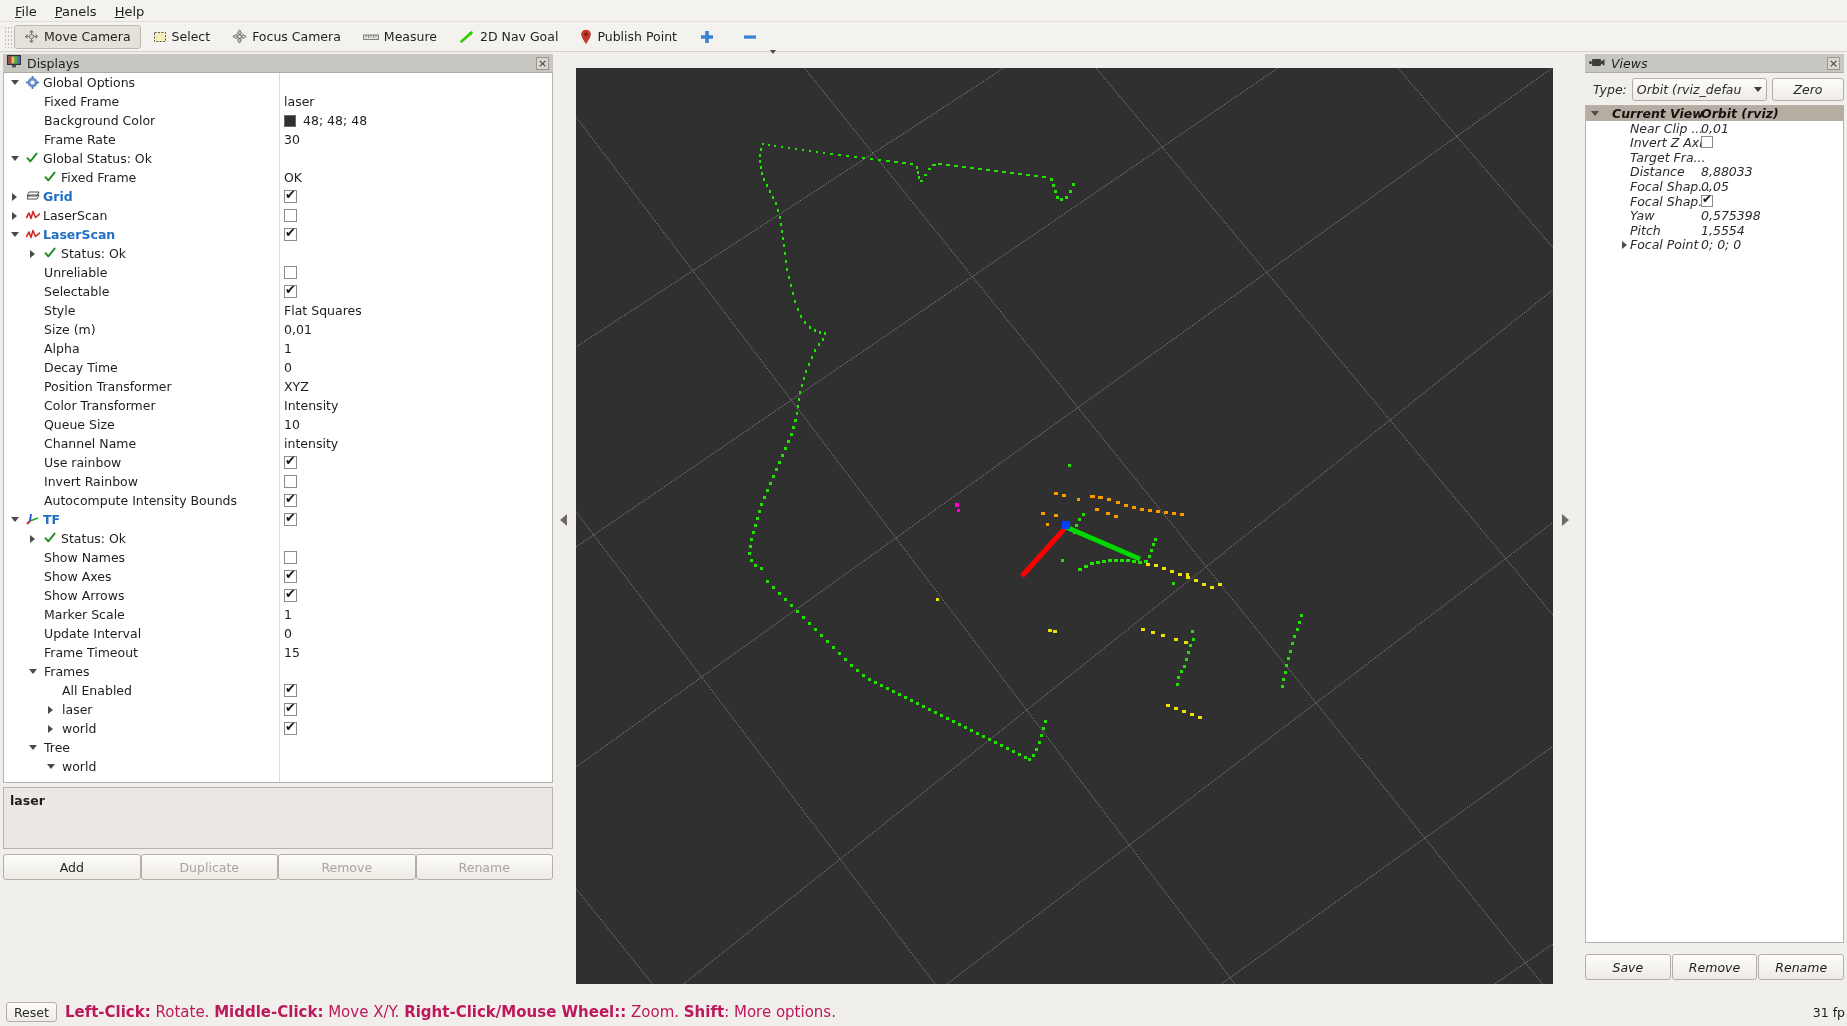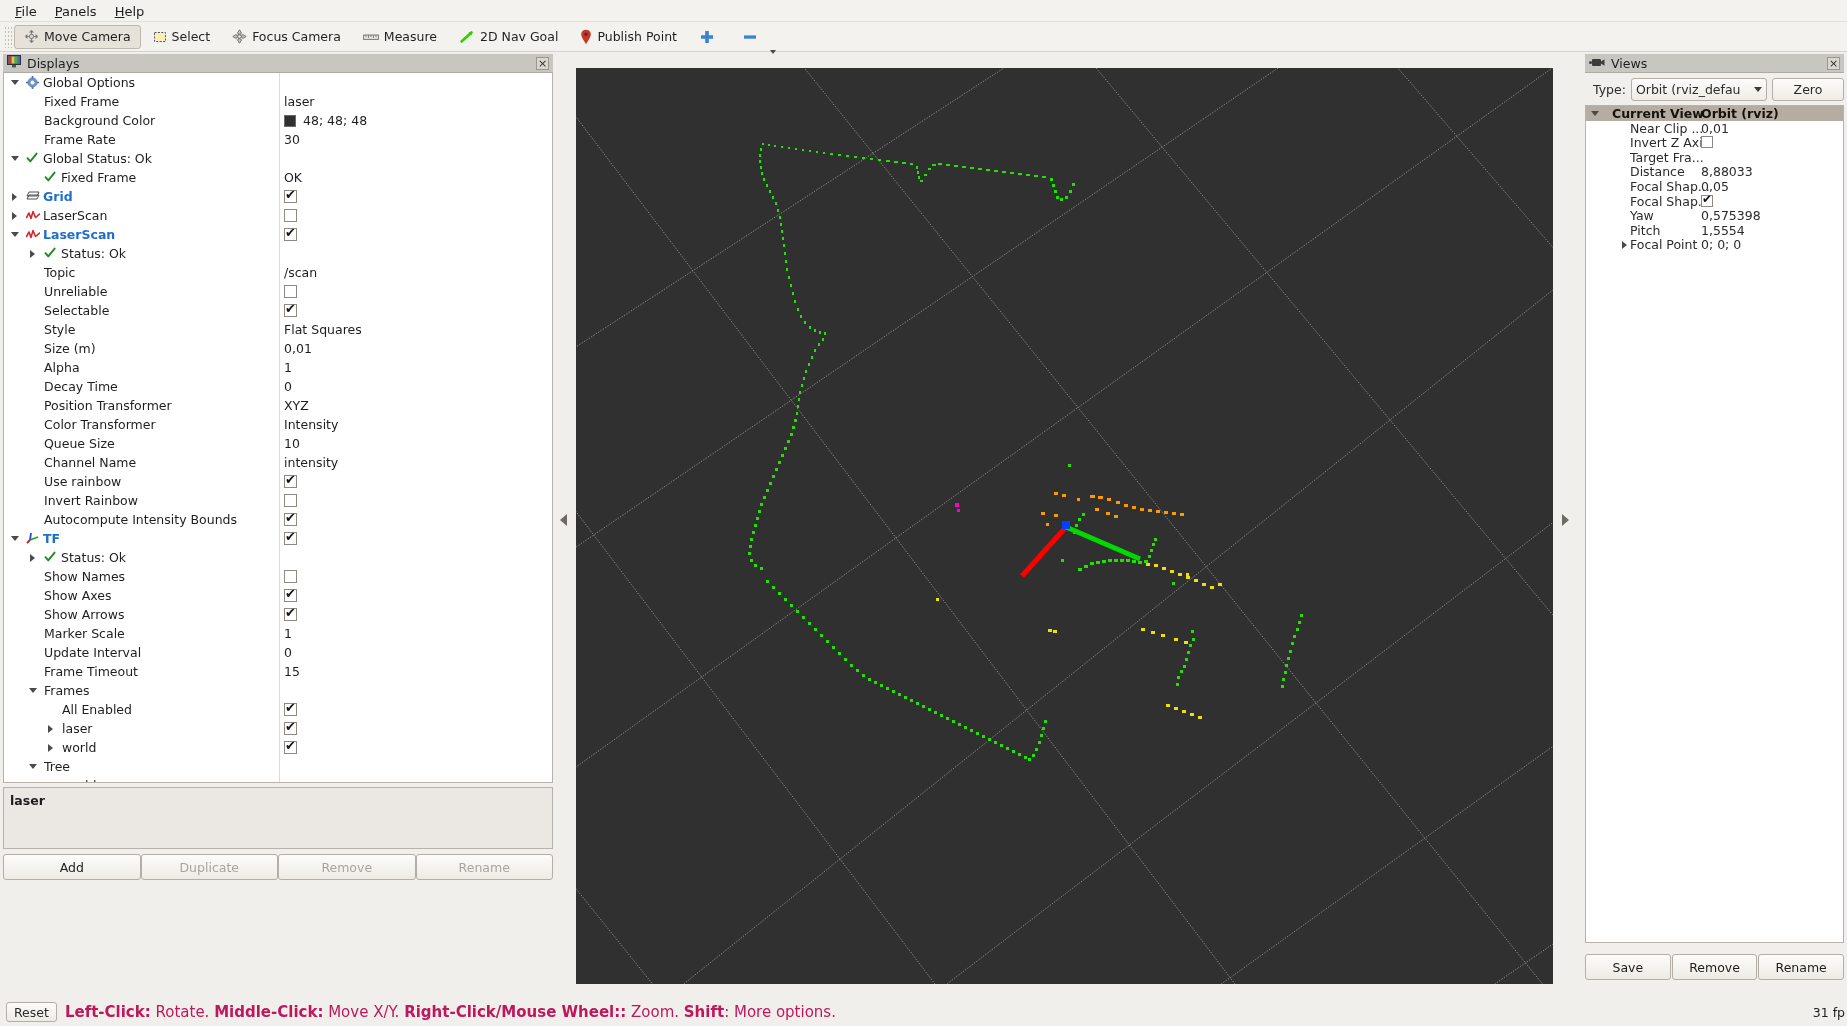--- a/index.html
+++ b/index.html
@@ -126,21 +126,21 @@
   }
   .splitbar .tri {
     width: 0; height: 0; border-top: 6px solid transparent; border-bottom: 6px solid transparent;
   }
   .splitbar.left .tri  { border-right: 7px solid #6e6a64; }
   .splitbar.right .tri { border-left: 7px solid #6e6a64; }
 
   
   #views-panel {
     position: absolute; left: 1585px; top: 54px; width: 259px; height: 926px;
-    display: flex; flex-direction: column;
+    display: flex; flex-direction: column; font-style: italic;
   }
   .views-type {
     height: 26px; display: flex; align-items: center; gap: 5px; margin-top: 3px;
   }
   .views-type .lab { font-size: 12.5px; margin-left: 8px; }
   .combo {
     flex: 1; height: 23px; border: 1px solid #b3afa8; border-radius: 3px;
     background: linear-gradient(#fdfcfa, #efece6);
     display: flex; align-items: center; padding: 0 4px;
     font-size: 12.5px; position: relative; cursor: default;
@@ -378,24 +378,20 @@
                 </svg></span></span>
             <span class="lbl blue" style="left:39px">LaserScan</span>
             <span class="chk on" style="top:3px"></span>
           </div>
           <div class="row">
             <span class="arrow right" style="left:26px; top:5.5px"></span>
             <span style="position:absolute; left:40px; top:3px; line-height:0"><span><svg width="12" height="12" viewBox="0 0 12 12">
                   <path d="M1.5 6.2 L4.3 9.4 L10.6 1.6" fill="none" stroke="#1f8b22" stroke-width="1.9" stroke-linecap="round" stroke-linejoin="round"></path>
                 </svg></span></span>
             <span class="lbl" style="left:57px">Status: Ok</span>
-          </div>
-          <div class="row">
-            <span class="lbl" style="left:40px">Topic</span>
-            <span class="val">/scan</span>
           </div>
           <div class="row">
             <span class="lbl" style="left:40px">Unreliable</span>
             <span class="chk" style="top:3px"></span>
           </div>
           <div class="row">
             <span class="lbl" style="left:40px">Selectable</span>
             <span class="chk on" style="top:3px"></span>
           </div>
           <div class="row">

